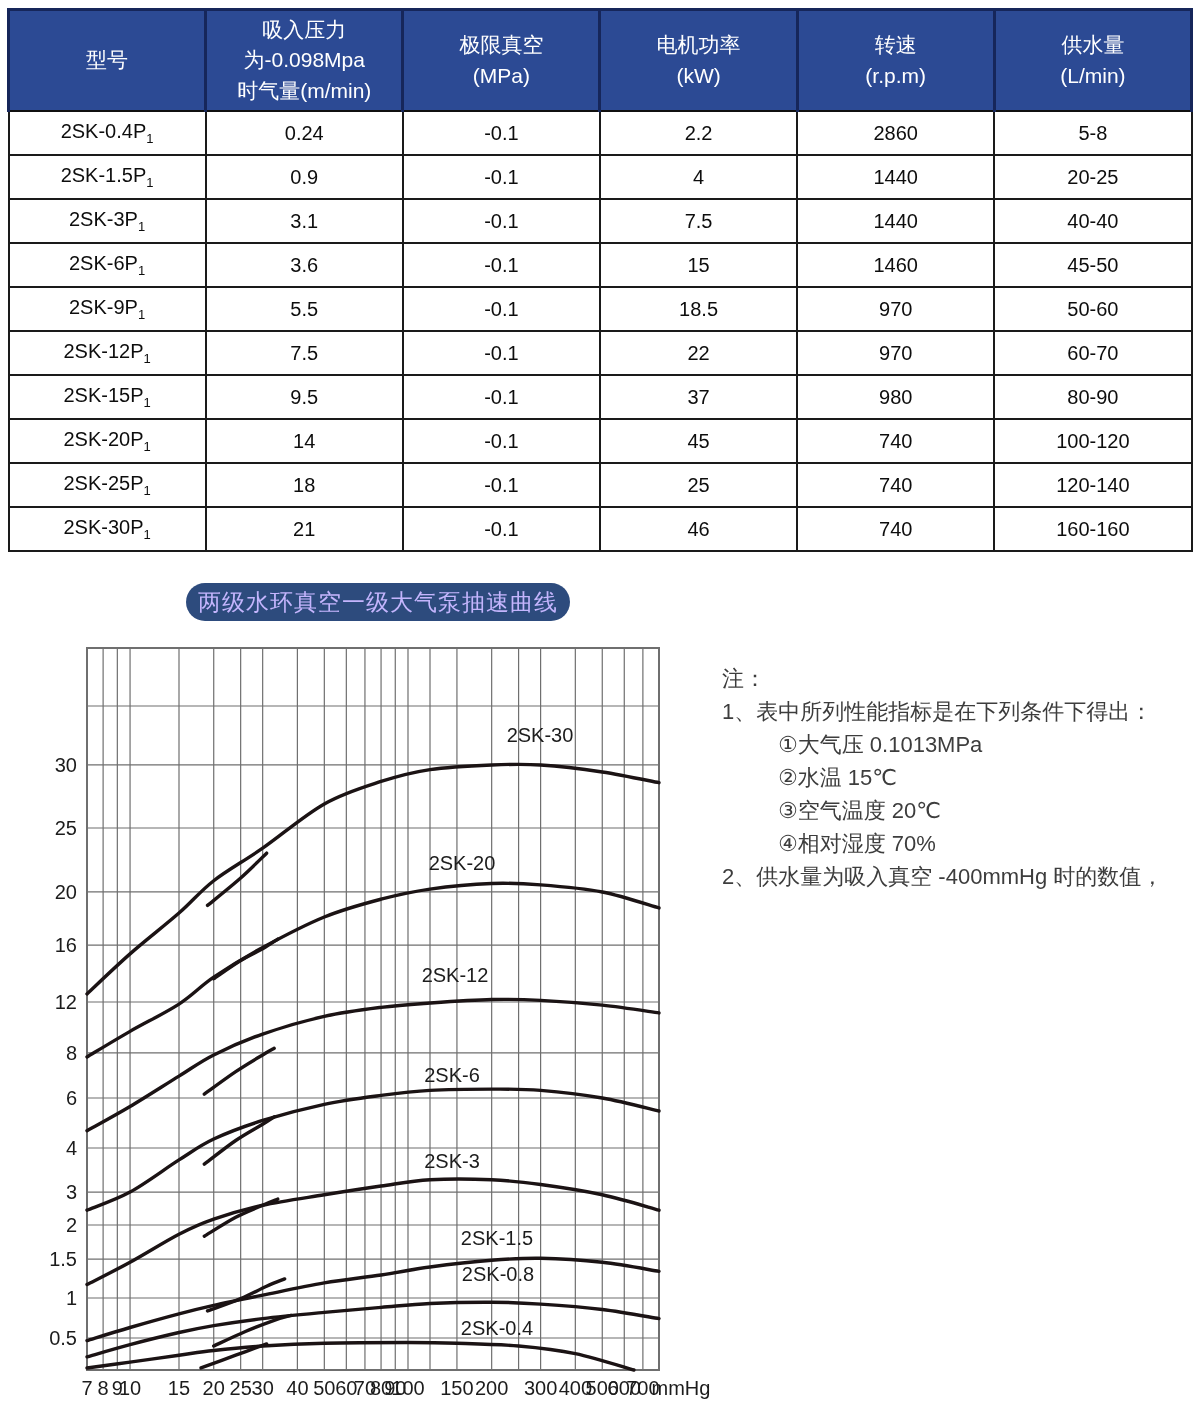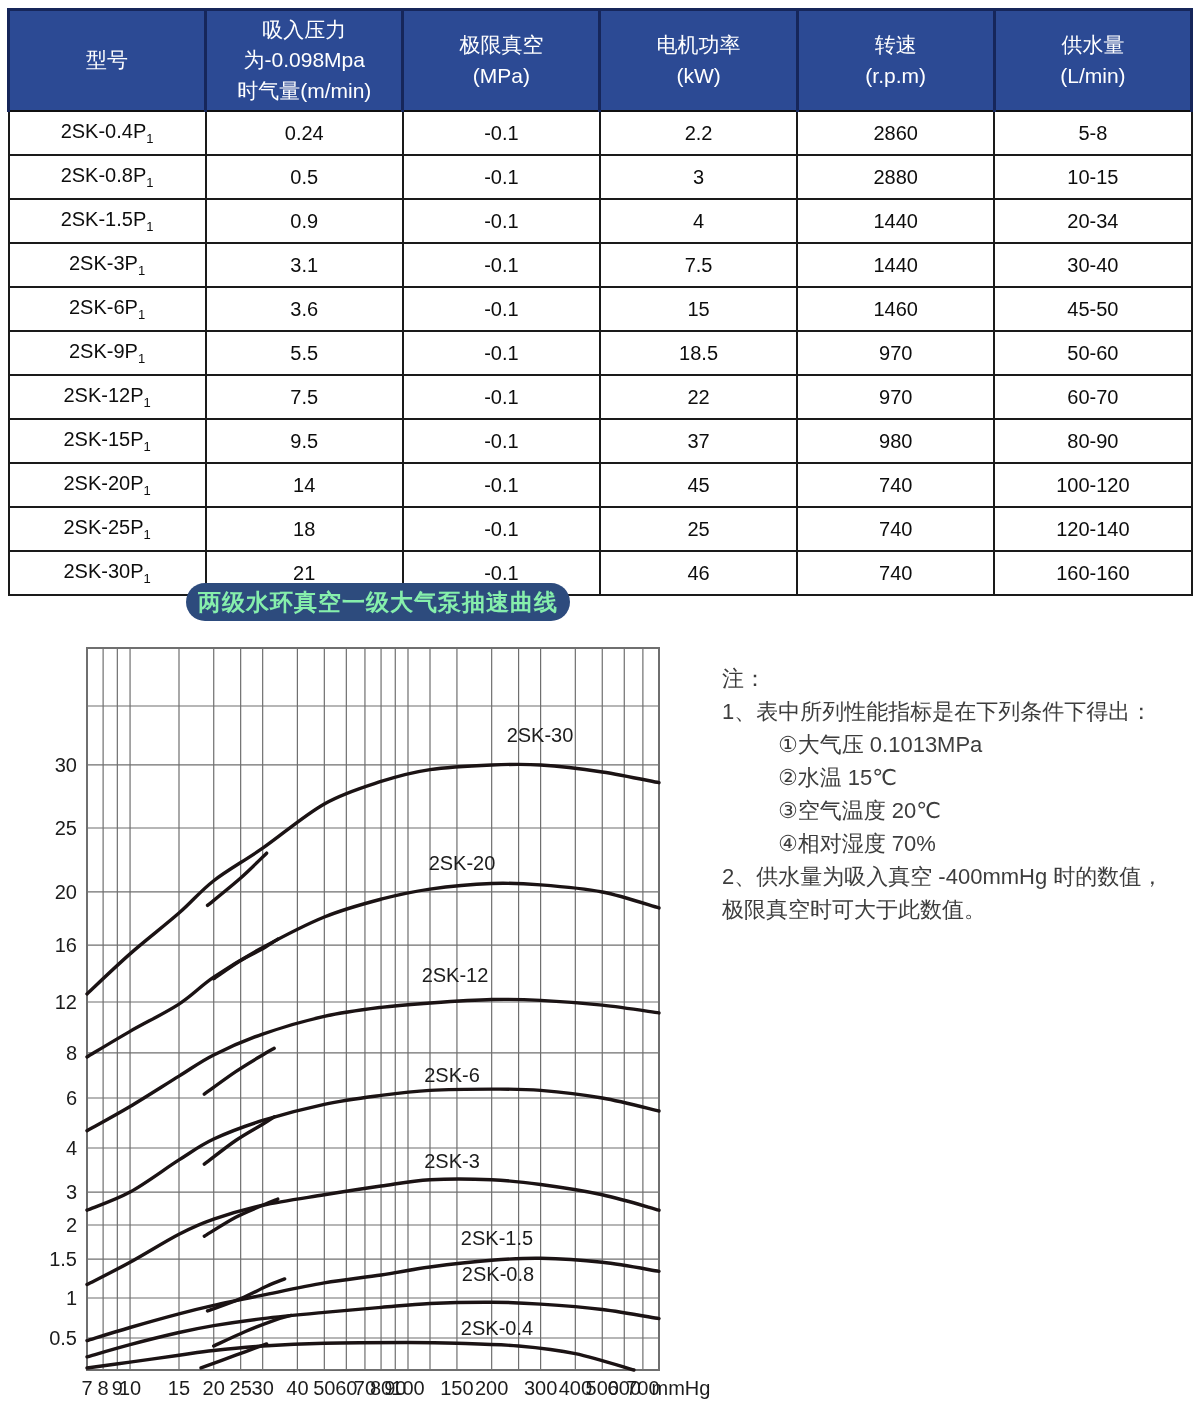--- a/index.html
+++ b/index.html
@@ -19,23 +19,23 @@
     border-left:3px solid #16265a;border-right:3px solid #16265a;
   }
   #spec-table td{
     border:2px solid #1a1a1a;text-align:center;vertical-align:middle;
     font-size:20px;height:40px;color:#0d0d0d;background:#fff;
   }
   #spec-table td sub{font-size:13px;}
   
   #section-pill{
     position:absolute;left:186px;top:583px;width:384px;height:38px;
-    background:#2d4b7d;border-radius:19px;color:#86efac;
+    background:#2d4b7d;border-radius:19px;color:#c4b5fd;
     display:flex;align-items:center;justify-content:center;
-    font-size:23px;font-weight:bold;letter-spacing:1px;
+    font-size:23px;font-weight:normal;letter-spacing:1px;
   }
   
   #notes{
     position:absolute;left:722px;top:662px;width:470px;
     font-size:22px;line-height:33px;color:#3d3d3d;
   }
   #notes .note-line{white-space:nowrap;}
   #notes .indent{padding-left:56px;}
   
   #chart-wrap{position:absolute;left:0;top:628px;width:760px;height:793px;}
@@ -78,42 +78,34 @@
     <tbody id="spec-body">
         <tr>
           <td><span>2SK-0.4P</span><sub>1</sub></td>
           <td>0.24</td>
           <td>-0.1</td>
           <td>2.2</td>
           <td>2860</td>
           <td>5-8</td>
         </tr>
         <tr>
-          <td><span>2SK-0.8P</span><sub>1</sub></td>
-          <td>0.5</td>
-          <td>-0.1</td>
-          <td>3</td>
-          <td>2880</td>
-          <td>10-15</td>
-        </tr>
-        <tr>
           <td><span>2SK-1.5P</span><sub>1</sub></td>
           <td>0.9</td>
           <td>-0.1</td>
           <td>4</td>
           <td>1440</td>
-          <td>20-34</td>
+          <td>20-25</td>
         </tr>
         <tr>
           <td><span>2SK-3P</span><sub>1</sub></td>
           <td>3.1</td>
           <td>-0.1</td>
           <td>7.5</td>
           <td>1440</td>
-          <td>30-40</td>
+          <td>40-40</td>
         </tr>
         <tr>
           <td><span>2SK-6P</span><sub>1</sub></td>
           <td>3.6</td>
           <td>-0.1</td>
           <td>15</td>
           <td>1460</td>
           <td>45-50</td>
         </tr>
         <tr>
@@ -280,17 +272,16 @@
 
   <div id="notes">
     <div class="note-line">注：</div>
     <div id="notes-lines">
         <div class="note-line">1、表中所列性能指标是在下列条件下得出：</div>
         <div class="note-line indent">①大气压 0.1013MPa</div>
         <div class="note-line indent">②水温 15℃</div>
         <div class="note-line indent">③空气温度 20℃</div>
         <div class="note-line indent">④相对湿度 70%</div>
         <div class="note-line">2、供水量为吸入真空 -400mmHg 时的数值，</div>
-        <div class="note-line">极限真空时可大于此数值。</div>
       </div>
   </div>
 
 </div>
 
 </body></html>

